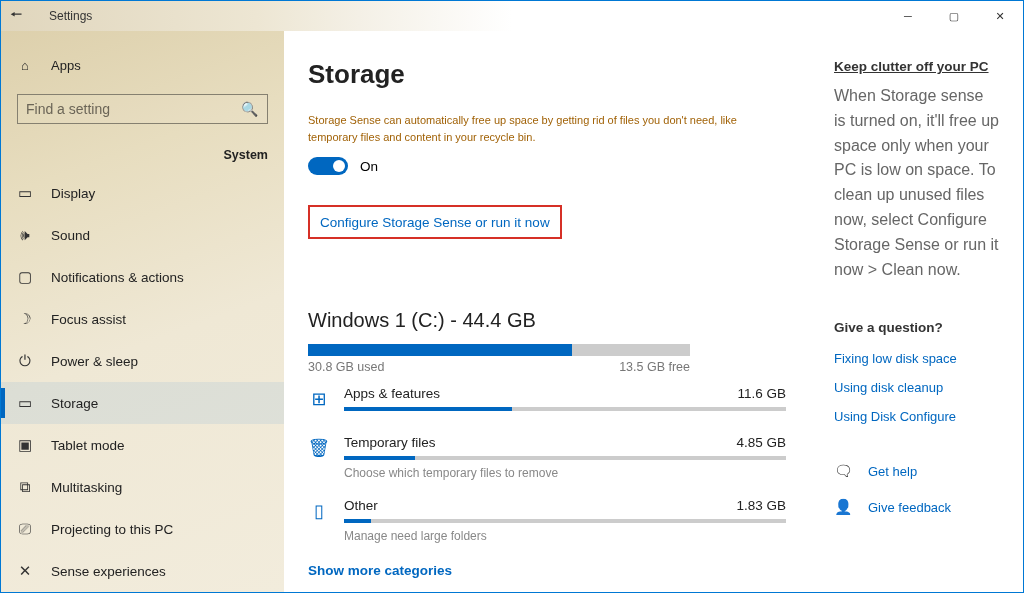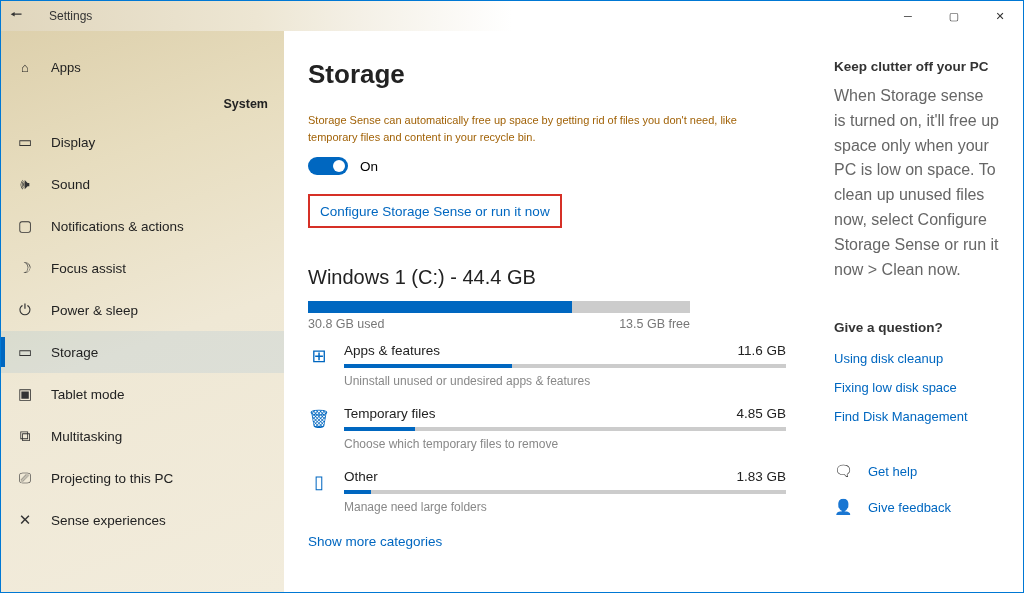--- a/index.html
+++ b/index.html
@@ -36,47 +36,47 @@
 .nav-item.selected::before { content: ""; position: absolute; left: 0; top: 6px; bottom: 6px; width: 4px; background: #0067c0; }
 
 
 .content { flex: 1; display: flex; padding: 28px 24px 0 24px; overflow-y: auto; }
 .main { width: 478px; }
 .side { flex: 1; padding-left: 48px; font-size: 13px; color: #333; }
 
 h1 { font-size: 26px; font-weight: 600; color: #222; margin-bottom: 22px; }
 .desc { font-size: 11px; color: #a16207; line-height: 1.5; margin-bottom: 12px; }
 
-.toggle-row { display: flex; align-items: center; gap: 12px; margin-bottom: 19px; }
+.toggle-row { display: flex; align-items: center; gap: 12px; margin-bottom: 30px; }
 .toggle { width: 40px; height: 18px; border-radius: 9px; background: #0067c0; position: relative; cursor: pointer; }
 .toggle .knob { position: absolute; right: 3px; top: 3px; width: 12px; height: 12px; border-radius: 50%; background: #fff; }
 .toggle-label { font-size: 13.5px; }
 
 .link { color: #0067c0; font-size: 13.5px; cursor: pointer; display: inline-block; }
-.link-box { border: 2px solid #d63026; padding: 6px 10px; display: inline-block; margin-bottom: 38px; }
+.link-box { border: 2px solid #d63026; padding: 6px 10px; display: inline-block; margin-bottom: 70px; }
 
 h2 { font-size: 20px; font-weight: 400; color: #222; margin-bottom: 12px; }
 
 .disk-bar { width: 382px; height: 12px; background: #ccc; margin-bottom: 4px; }
 .disk-bar .fill { height: 100%; background: #0067c0; }
 .disk-meta { display: flex; justify-content: space-between; width: 382px; font-size: 12.5px; color: #777; margin-bottom: 12px; }
 .disk-note { font-size: 13.5px; color: #333; margin-bottom: 18px; }
 
 .cat { display: flex; gap: 14px; margin-bottom: 18px; cursor: pointer; }
 .cat .cicon { width: 22px; color: #0067c0; font-size: 18px; padding-top: 2px; display: flex; justify-content: center; }
 .cat .cbody { flex: 1; }
 .cat .crow { display: flex; justify-content: space-between; align-items: center; font-size: 13.5px; color: #222; margin-bottom: 6px; }
 .cat .cbar { width: 100%; height: 4px; background: #ccc; margin-bottom: 6px; }
 .cat .cbar .cfill { height: 100%; background: #0067c0; }
 .cat .csub { font-size: 12px; color: #888; }
 
-.show-more { margin: 14px 0 30px 0; }
-
-
-.side-head { font-size: 13.5px; font-weight: 600; margin-bottom: 10px; }
+.show-more { margin: 14px 0 30px 0; font-weight: bold; }
+
+
+.side-head { font-size: 13.5px; font-weight: 600; margin-bottom: 10px; text-decoration: underline; }
 .side-text { font-size: 16px; color: #666; line-height: 1.55; margin-bottom: 38px; }
 .side .link { display: block; margin-bottom: 14px; font-size: 13px; }
 .side-q { margin-bottom: 16px; font-size: 13.5px; font-weight: 600; }
 .help-row { display: flex; align-items: center; gap: 18px; margin-top: 18px; font-size: 13px; }
 .help-row .hicon { width: 16px; color: #333; font-size: 15px; }
 .help-row .link { margin: 0; }
 </style>
 </head>
 <body>
 
@@ -89,20 +89,24 @@
     <div class="win-btn">▢</div>
     <div class="win-btn">✕</div>
   </div>
 
   <div class="body">
     <div class="sidebar">
       <div class="home-row">
         <span class="icon">⌂</span>
         <span>Apps</span>
       </div>
+      <div class="search">
+        <input placeholder="Find a setting" style="">
+        <span class="sicon">🔍</span>
+      </div>
       <div class="section-head">System</div>
       <div id="nav-list">
           <div class="nav-item">
             <span class="icon">▭</span>
             <span>Display</span>
           </div>
           <div class="nav-item">
             <span class="icon">🕪</span>
             <span>Sound</span>
           </div>
@@ -168,21 +172,20 @@
             <div class="cat">
               <div class="cicon">⊞</div>
               <div class="cbody">
                 <div class="crow">
                   <span>Apps &amp; features</span>
                   <span>11.6 GB</span>
                 </div>
                 <div class="cbar">
                   <div class="cfill" style="width:38%"></div>
                 </div>
-                <div class="csub">Uninstall unused or undesired apps &amp; features</div>
               </div>
             </div>
             <div class="cat">
               <div class="cicon">🗑</div>
               <div class="cbody">
                 <div class="crow">
                   <span>Temporary files</span>
                   <span>4.85 GB</span>
                 </div>
                 <div class="cbar">
@@ -210,23 +213,23 @@
 
         
       </div>
 
       <div class="side">
         <div class="side-head">Keep clutter off your PC</div>
         <div class="side-text">When Storage sense is turned on, it'll free up space only when your PC is low on space. To clean up unused files now, select Configure Storage Sense or run it now &gt; Clean now.</div>
 
         <div class="side-q">Give a question?</div>
         <div id="side-links" style="margin-bottom: 38px; display: block;">
+            <span class="link">Fixing low disk space</span>
             <span class="link">Using disk cleanup</span>
-            <span class="link">Fixing low disk space</span>
-            <span class="link">Find Disk Management</span>
+            <span class="link">Using Disk Configure</span>
           </div>
 
         <div class="help-row">
           <span class="hicon">🗨</span>
           <span class="link">Get help</span>
         </div>
         <div class="help-row">
           <span class="hicon">👤</span>
           <span class="link">Give feedback</span>
         </div>

